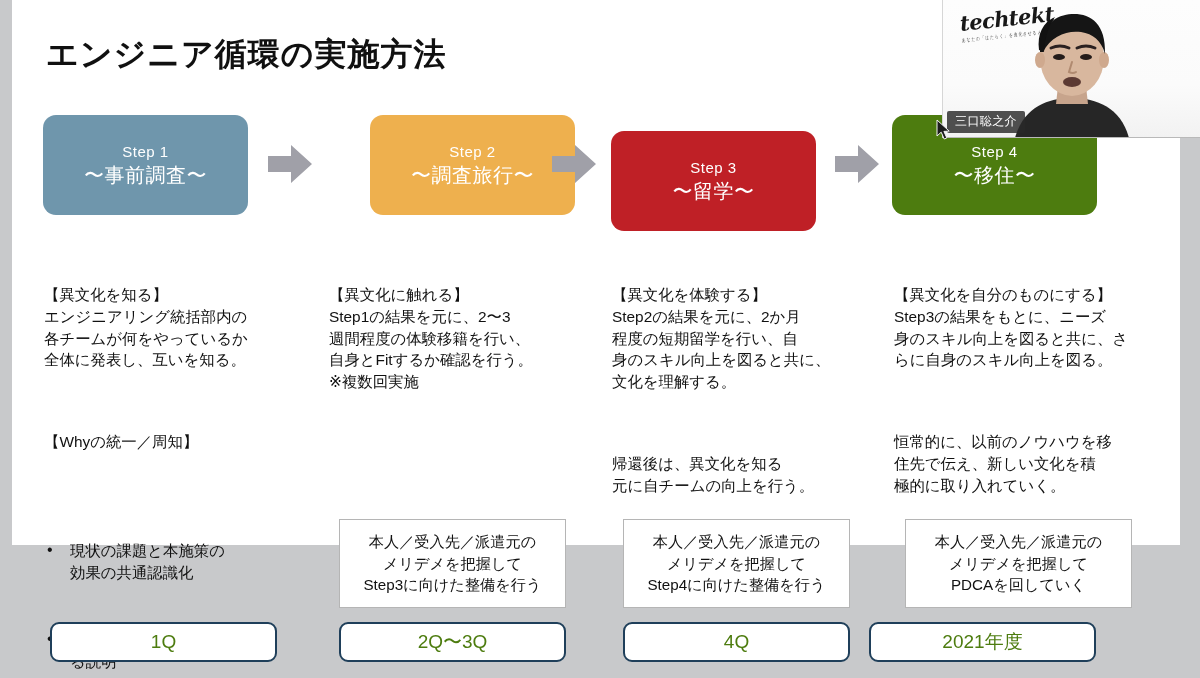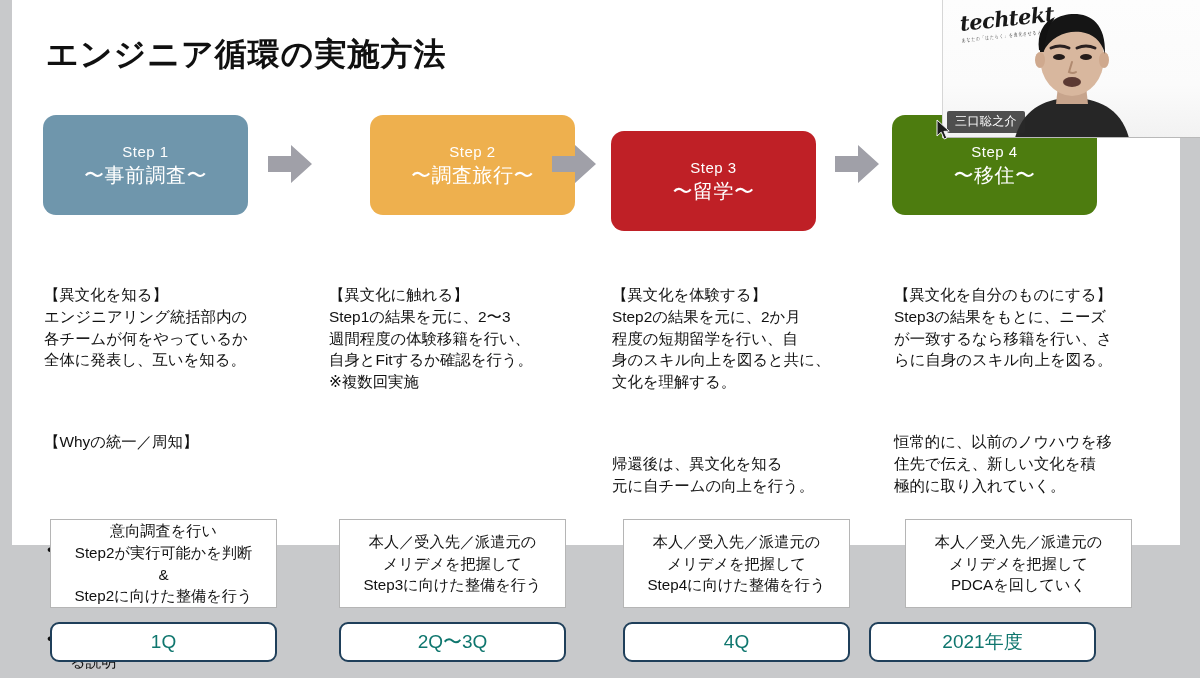--- a/index.html
+++ b/index.html
@@ -133,21 +133,21 @@
     top: 622px;
     width: 227px;
     height: 40px;
     border: 2px solid #1f3f5a;
     border-radius: 9px;
     background: #ffffff;
     display: flex;
     align-items: center;
     justify-content: center;
     font-size: 19px;
-    color: #0f766e;
+    color: #4d7c0f;
   }
   #quarter-box-1 { left: 38px;  }
   #quarter-box-2 { left: 327px; }
   #quarter-box-3 { left: 611px; }
   #quarter-box-4 { left: 857px; }
 
   
   #video-overlay {
     position: absolute;
     left: 942px;
@@ -276,31 +276,27 @@
 程度の短期留学を行い、自
 身のスキル向上を図ると共に、
 文化を理解する。</div>
       <div class="desc-para">帰還後は、異文化を知る
 元に自チームの向上を行う。</div>
     </div>
 
     <div class="desc-col" id="desc-col-4">
       <div class="desc-para">【異文化を自分のものにする】
 Step3の結果をもとに、ニーズ
-が一致するなら移籍を行い、さ
+身のスキル向上を図ると共に、さ
 らに自身のスキル向上を図る。</div>
       <div class="desc-para">恒常的に、以前のノウハウを移
 住先で伝え、新しい文化を積
 極的に取り入れていく。</div>
     </div>
 
-    <div class="note-box" id="note-box-1">意向調査を行い
-Step2が実行可能かを判断
-&amp;
-Step2に向けた整備を行う</div>
     <div class="note-box" id="note-box-2">本人／受入先／派遣元の
 メリデメを把握して
 Step3に向けた整備を行う</div>
     <div class="note-box" id="note-box-3">本人／受入先／派遣元の
 メリデメを把握して
 Step4に向けた整備を行う</div>
     <div class="note-box" id="note-box-4">本人／受入先／派遣元の
 メリデメを把握して
 PDCAを回していく</div>
 

